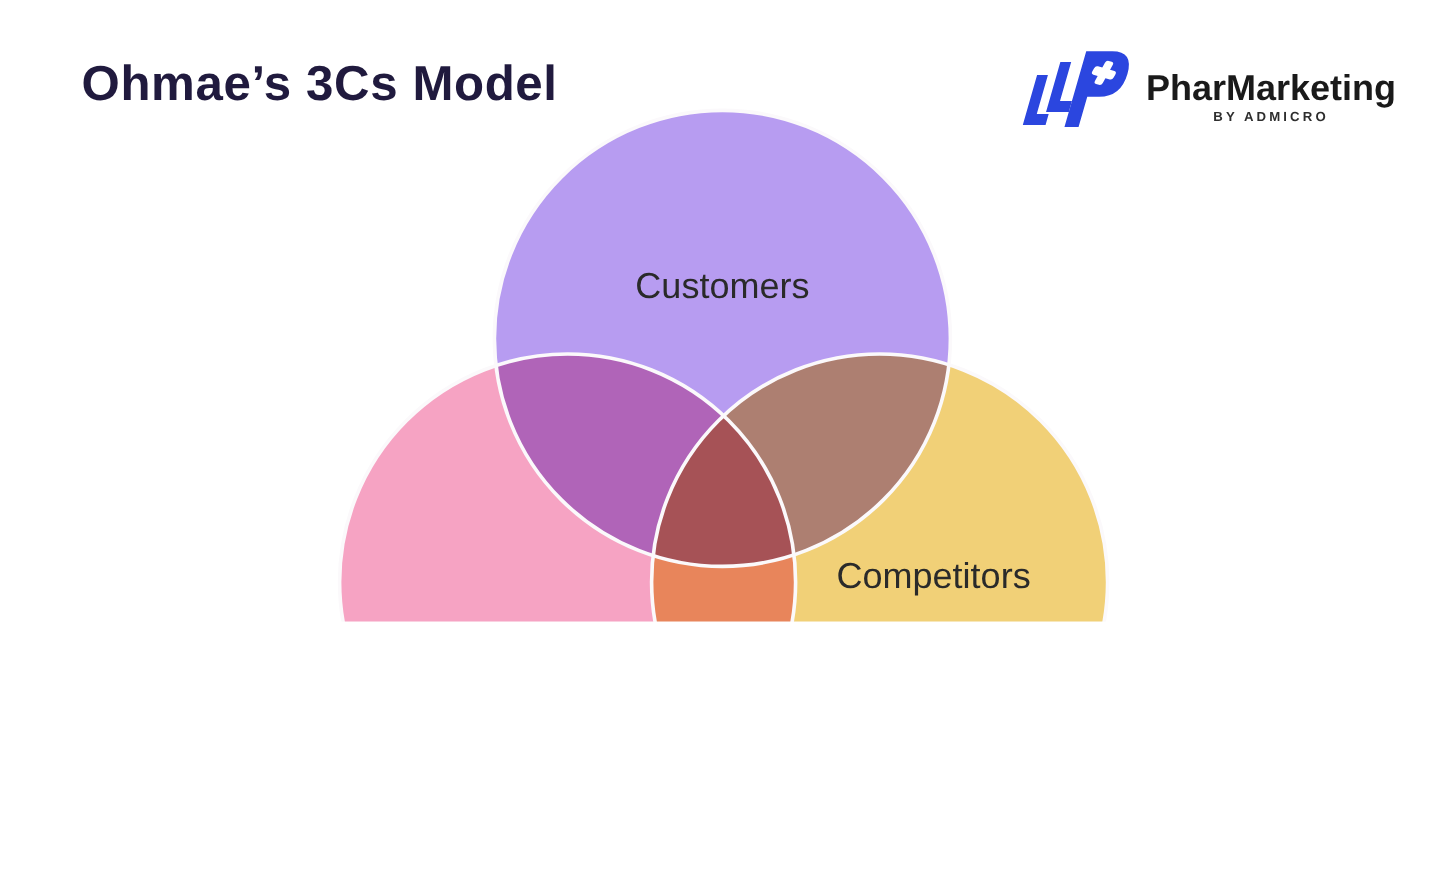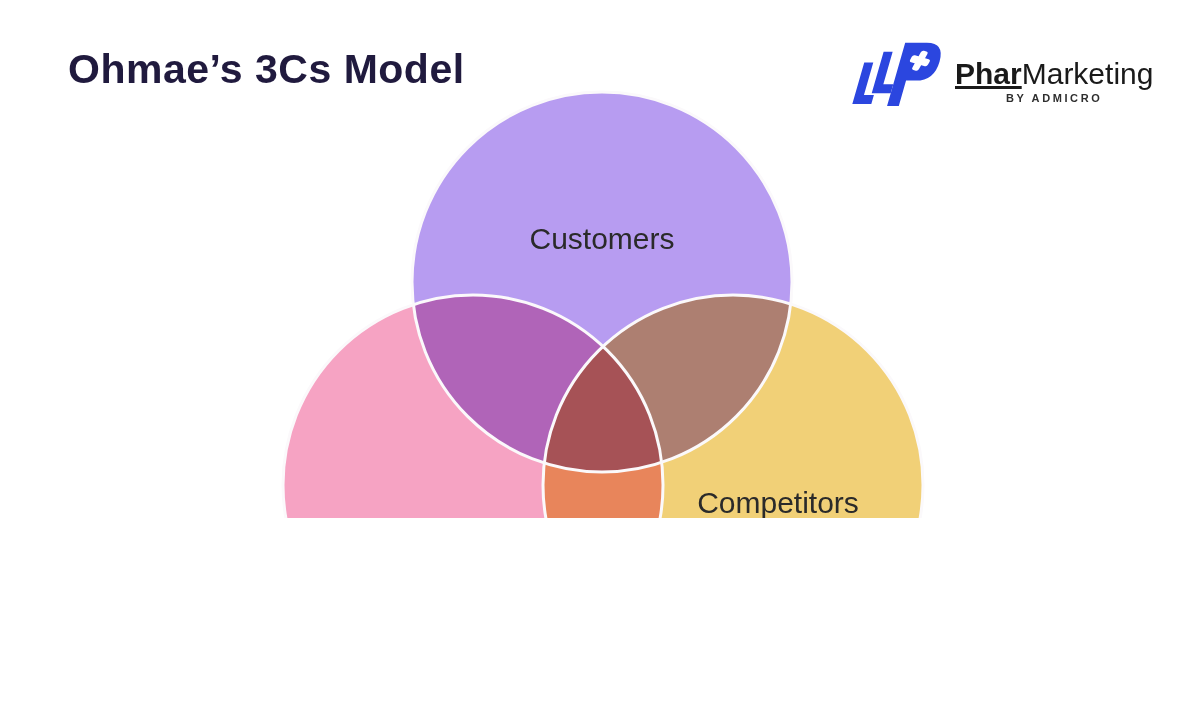--- a/index.html
+++ b/index.html
@@ -37,22 +37,22 @@
   }
   .logo-icon { width: 94px; height: 82px; margin-top: 2px; flex: 0 0 auto; }
   .logo-text { margin-top: 24px; }
   .wordmark {
     font-size: 30px;
     line-height: 1.05;
     color: var(--wordmark-color, #1a1a1a);
     letter-spacing: 0px;
     white-space: nowrap;
   }
-  .wordmark .bold { font-weight: 700; text-decoration: underline; }
-  .wordmark .light { font-weight: 400; }
+  .wordmark .bold { font-weight: 700; }
+  .wordmark .light { font-weight: 700; }
   .byline {
     margin-top: 2px;
     text-align: center;
     font-size: 11px;
     font-weight: 700;
     letter-spacing: 2.6px;
     color: var(--byline-color, #2e2e2e);
   }
 
   
@@ -62,21 +62,21 @@
   .venn-label {
     position: absolute;
     transform: translate(-50%, -50%);
     font-size: 30px;
     font-weight: 400;
     color: var(--label-color, #2a2a2a);
     white-space: nowrap;
   }
   .label-customers   { left: 602px; top: 239px; }
   .label-corporation { left: 429px; top: 503px; }
-  .label-competitors { left: 778px; top: 503px; text-align: center; }
+  .label-competitors { left: 778px; top: 481px; text-align: center; }
 </style>
 </head>
 <body>
 
 <div class="canvas">
 
   <h1 class="page-title">Ohmae’s 3Cs Model</h1>
 
   <div class="logo">
     <svg class="logo-icon" viewBox="0 0 104 84" aria-hidden="true">

